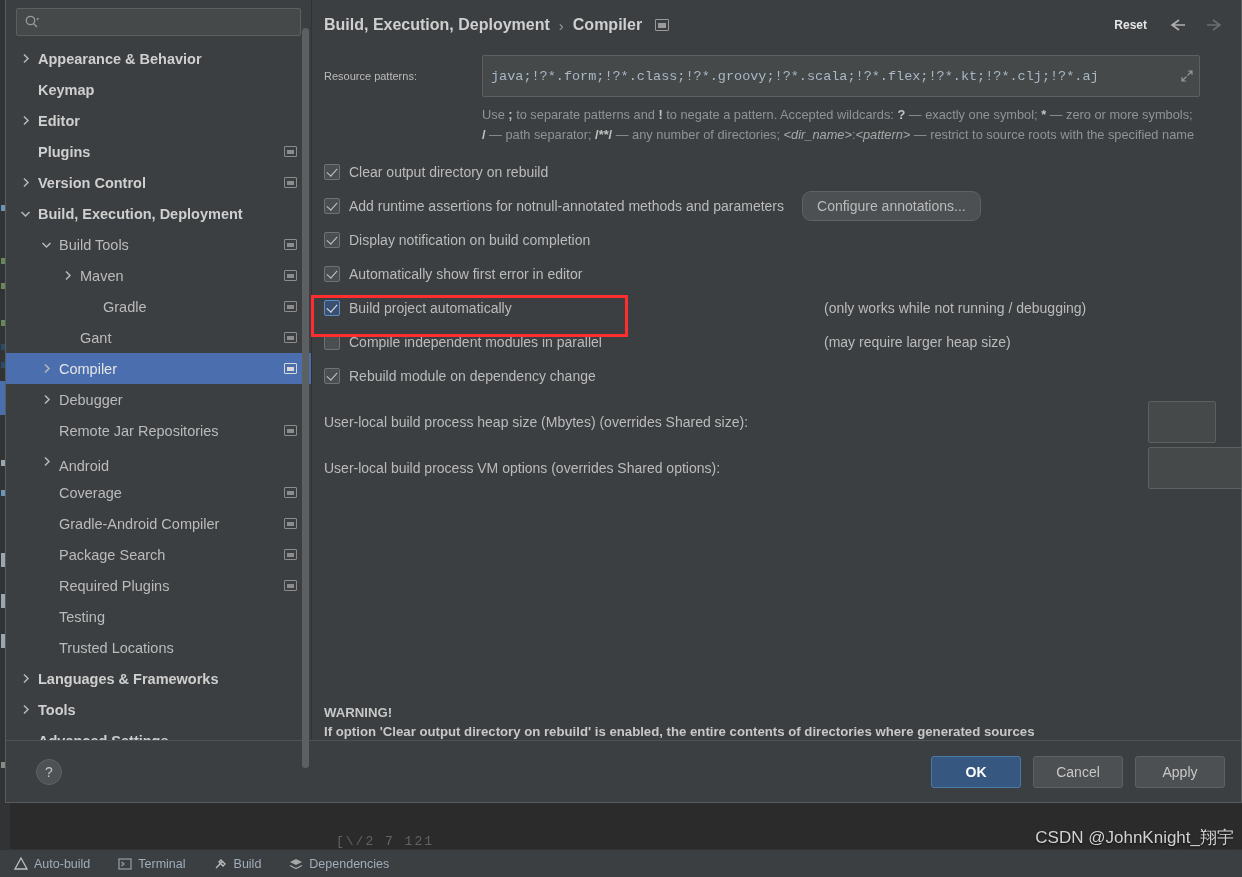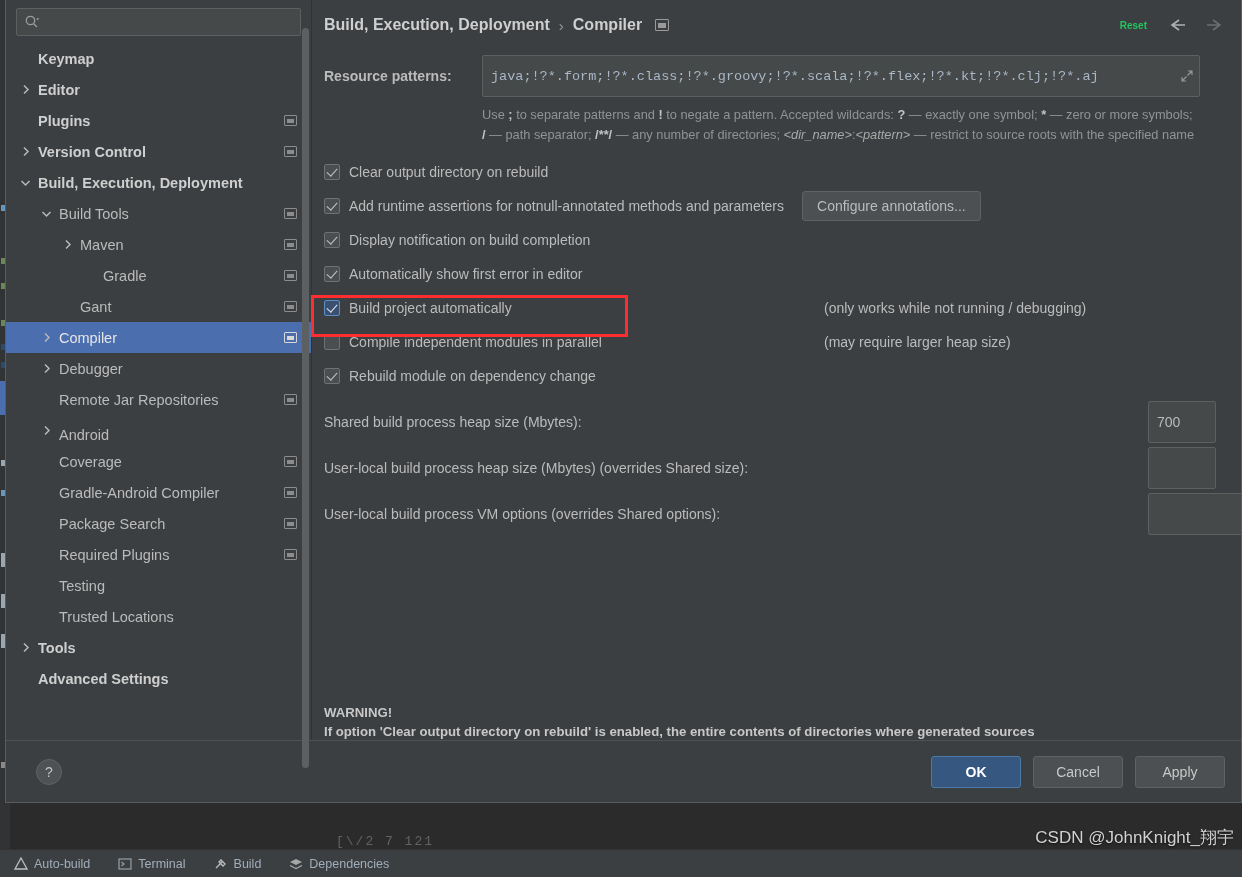--- a/index.html
+++ b/index.html
@@ -122,27 +122,27 @@
   .crumb-sep { color: #9a9a9a; font-size: 15px; margin: 0 9px; }
   .crumb-badge {
     width: 14px; height: 12px; border: 1px solid #9a9a9a; border-radius: 1px;
     position: relative; margin-left: 13px;
   }
   .crumb-badge::after {
     content: ""; position: absolute; left: 2px; right: 2px; top: 3px; bottom: 2px;
     background: #9a9a9a;
   }
   .header-right { margin-left: auto; display: flex; align-items: center; gap: 18px; }
-  .reset-link { color: #22c55e; font-size: 10px; font-weight: bold; cursor: pointer; }
+  .reset-link { color: #e5e5e5; font-size: 12px; font-weight: bold; cursor: pointer; }
   .nav-arrow { width: 22px; height: 18px; cursor: pointer; }
 
   .content { position: relative; padding: 0 14px 0 12px; }
 
   .pattern-row { display: flex; align-items: center; margin-top: 3px; }
-  .pattern-label { width: 158px; color: #bbbbbb; font-size: 14px; font-weight: bold; }
+  .pattern-label { width: 158px; color: #bbbbbb; font-size: 11px; }
   .txtfield {
     background: #45494a; border: 1px solid #5e6060; border-radius: 2px;
     height: 42px; display: flex; align-items: center; padding: 12px 8px;
     color: #a9b7c6; font-family: "Liberation Mono", monospace; font-size: 13.5px;
     position: relative;
   }
   .expand-ic {
     position: absolute; right: 5px; top: 50%; transform: translateY(-50%);
     width: 14px; height: 14px; cursor: pointer;
   }
@@ -298,20 +298,28 @@
                 <path d="M9.7 9.7 L13 13" stroke="#9b9b9b" stroke-width="1.3"></path>
                 <path d="M12.2 4.2 l3 0 l-1.5 2.2 z" fill="#9b9b9b"></path>
               </svg>
             </span>
             <input class="search-input" value="" placeholder="" style="">
           </div>
         </div>
 
         <div class="tree" id="tree">
             <div class="tree-row bold" style="padding-left: 12px;">
+              <span class="tw">
+                <svg width="10" height="11" viewBox="0 0 10 11">
+                  <path d="M3 1.5 L7 5.5 L3 9.5" fill="none" stroke="#b8b8b8" stroke-width="1.5"></path>
+                </svg>
+              </span>
+              <span class="tree-label" style="margin-left: 5px;">Appearance &amp; Behavior</span>
+            </div>
+            <div class="tree-row bold" style="padding-left: 12px;">
               <span class="tw"></span>
               <span class="tree-label" style="margin-left: 5px;">Keymap</span>
             </div>
             <div class="tree-row bold" style="padding-left: 12px;">
               <span class="tw">
                 <svg width="10" height="11" viewBox="0 0 10 11">
                   <path d="M3 1.5 L7 5.5 L3 9.5" fill="none" stroke="#b8b8b8" stroke-width="1.5"></path>
                 </svg>
               </span>
               <span class="tree-label" style="margin-left: 5px;">Editor</span>
@@ -416,20 +424,28 @@
               <span class="tree-label" style="margin-left: 5px;">Required Plugins</span>
               <span class="proj-badge"></span>
             </div>
             <div class="tree-row" style="padding-left: 33px;">
               <span class="tw"></span>
               <span class="tree-label" style="margin-left: 5px;">Testing</span>
             </div>
             <div class="tree-row" style="padding-left: 33px;">
               <span class="tw"></span>
               <span class="tree-label" style="margin-left: 5px;">Trusted Locations</span>
+            </div>
+            <div class="tree-row bold" style="padding-left: 12px;">
+              <span class="tw">
+                <svg width="10" height="11" viewBox="0 0 10 11">
+                  <path d="M3 1.5 L7 5.5 L3 9.5" fill="none" stroke="#b8b8b8" stroke-width="1.5"></path>
+                </svg>
+              </span>
+              <span class="tree-label" style="margin-left: 5px;">Languages &amp; Frameworks</span>
             </div>
             <div class="tree-row bold" style="padding-left: 12px;">
               <span class="tw">
                 <svg width="10" height="11" viewBox="0 0 10 11">
                   <path d="M3 1.5 L7 5.5 L3 9.5" fill="none" stroke="#b8b8b8" stroke-width="1.5"></path>
                 </svg>
               </span>
               <span class="tree-label" style="margin-left: 5px;">Tools</span>
             </div>
             <div class="tree-row bold" style="padding-left: 12px;">
@@ -482,21 +498,21 @@
           <div class="hint" id="hint">Use <b>;</b> to separate patterns and <b>!</b> to negate a pattern. Accepted wildcards: <b>?</b> — exactly one symbol; <b>*</b> — zero or more symbols; <b>/</b> — path separator; <b>/**/</b> — any number of directories; <i>&lt;dir_name&gt;</i>:<i>&lt;pattern&gt;</i> — restrict to source roots with the specified name</div>
 
           <div id="cb-block" style="margin-top:10px;">
               <div class="cb-row">
                 <span class="cb checked"></span>
                 <span class="cb-label">Clear output directory on rebuild</span>
               </div>
               <div class="cb-row">
                 <span class="cb checked"></span>
                 <span class="cb-label">Add runtime assertions for notnull-annotated methods and parameters</span>
-                <button class="btn" style="margin-left: 18px;">Configure annotations...</button>
+                <button class="btn" style="margin-left: 18px; border-radius: 9px;">Configure annotations...</button>
               </div>
               <div class="cb-row">
                 <span class="cb checked"></span>
                 <span class="cb-label">Display notification on build completion</span>
               </div>
               <div class="cb-row">
                 <span class="cb checked"></span>
                 <span class="cb-label">Automatically show first error in editor</span>
               </div>
               <div class="cb-row">
@@ -509,26 +525,20 @@
                 <span class="cb-label">Compile independent modules in parallel</span>
                 <span class="cb-note">(may require larger heap size)</span>
               </div>
               <div class="cb-row">
                 <span class="cb checked"></span>
                 <span class="cb-label">Rebuild module on dependency change</span>
               </div>
             </div>
 
           <div id="opt-block" style="margin-top:6px;">
-              <div class="opt-row" style="position: relative;">
-                <span class="opt-label">Shared build process heap size (Mbytes):</span>
-                <div class="txtfield" style="position: absolute; left: 824px; width: 68px;">
-                  <span style="font-family: &quot;Liberation Sans&quot;, sans-serif; font-size: 14px; color: rgb(187, 187, 187);">700</span>
-                </div>
-              </div>
               <div class="opt-row" style="position: relative;">
                 <span class="opt-label">User-local build process heap size (Mbytes) (overrides Shared size):</span>
                 <div class="txtfield" style="position: absolute; left: 824px; width: 68px;">
                   <span style="font-family: &quot;Liberation Sans&quot;, sans-serif; font-size: 14px; color: rgb(187, 187, 187);"></span>
                 </div>
               </div>
               <div class="opt-row" style="position: relative;">
                 <span class="opt-label">User-local build process VM options (overrides Shared options):</span>
                 <div class="txtfield" style="position: absolute; left: 824px; width: 372px;">
                   <span style="font-family: &quot;Liberation Sans&quot;, sans-serif; font-size: 14px; color: rgb(187, 187, 187);"></span>

